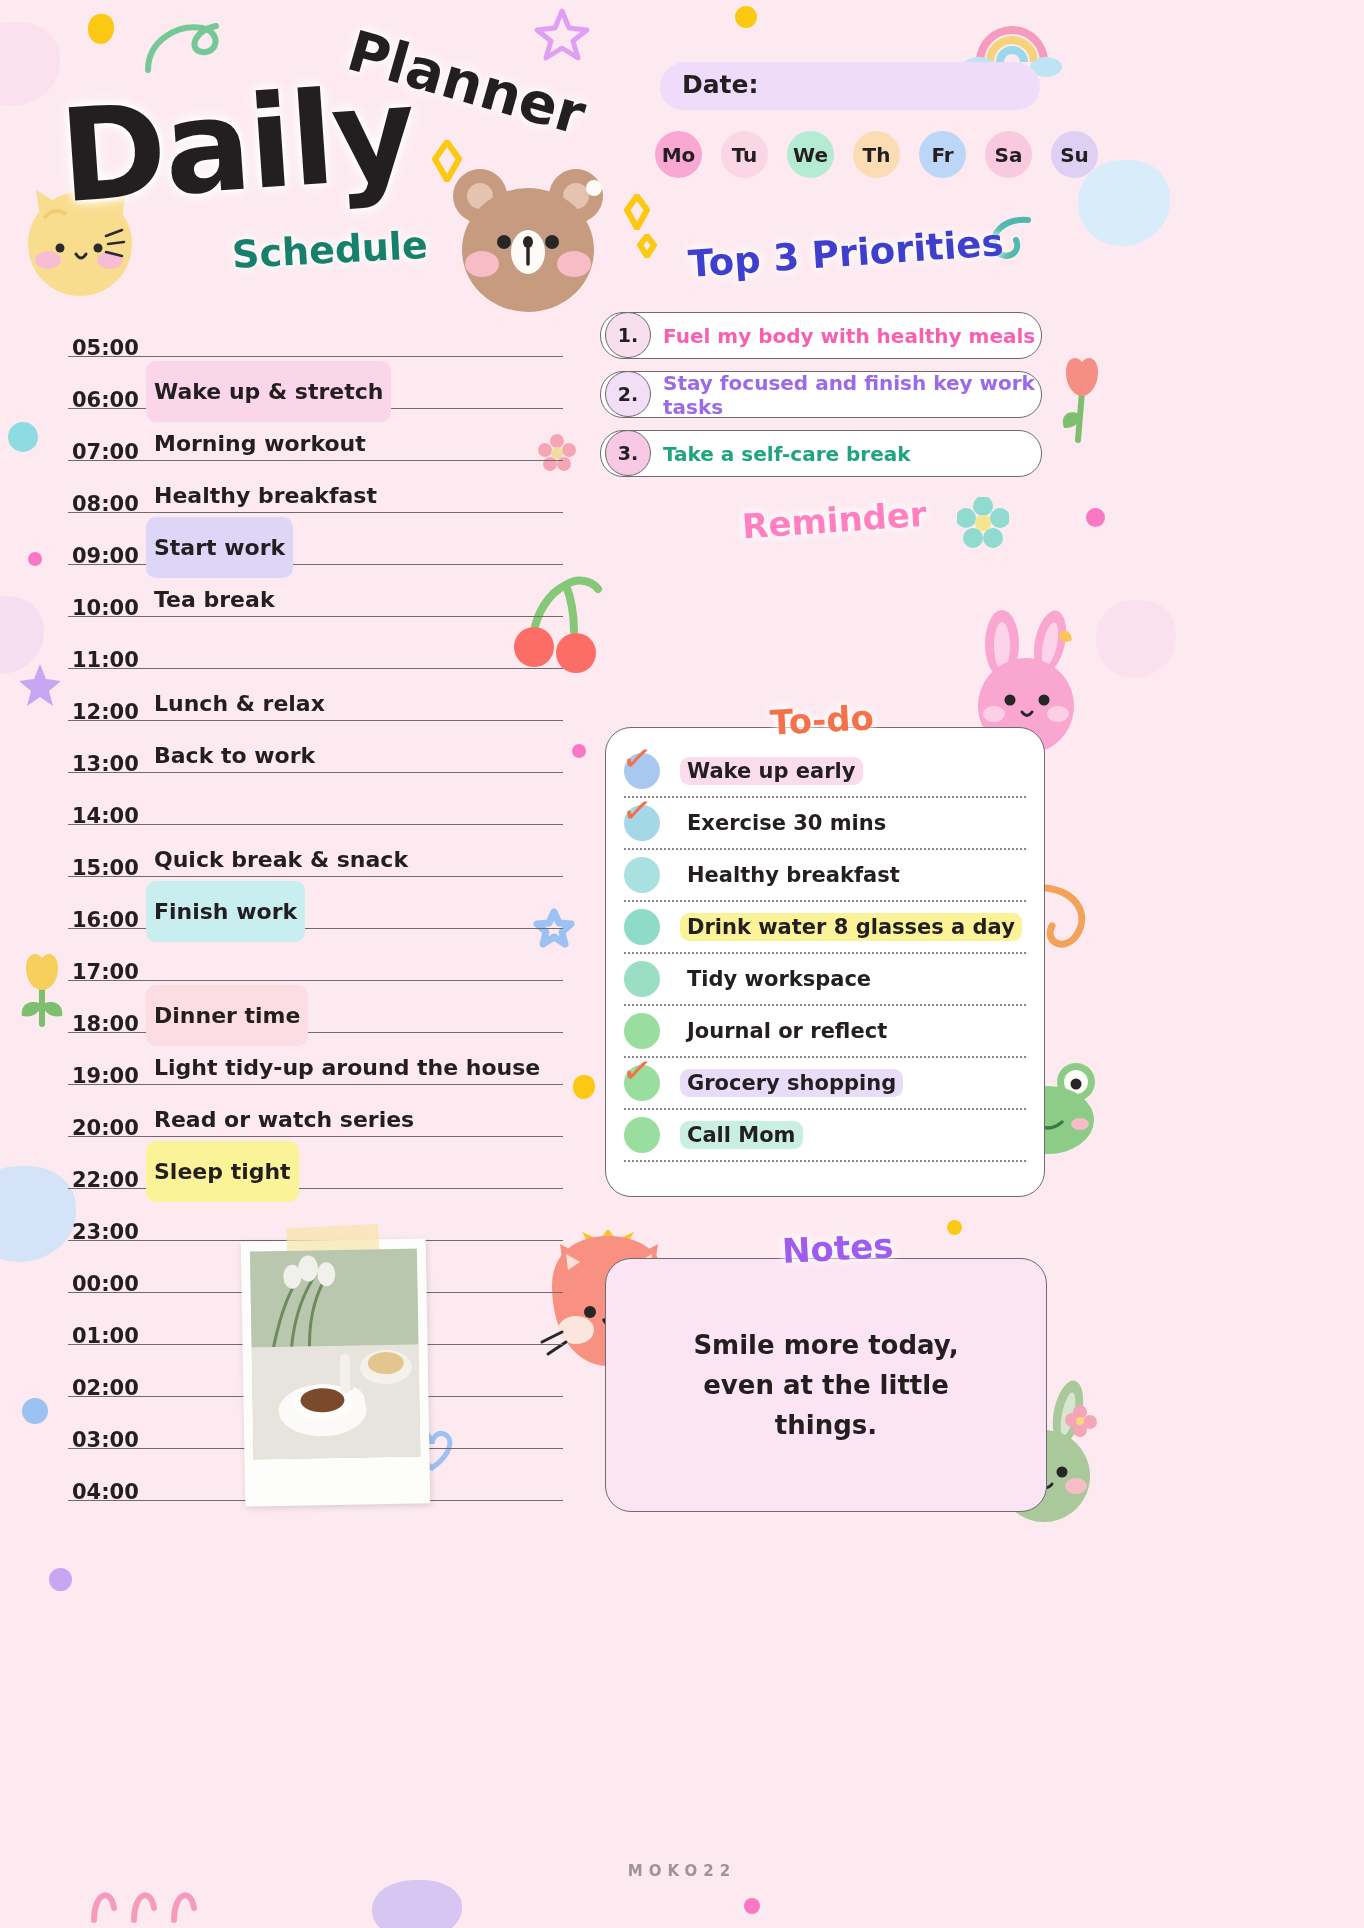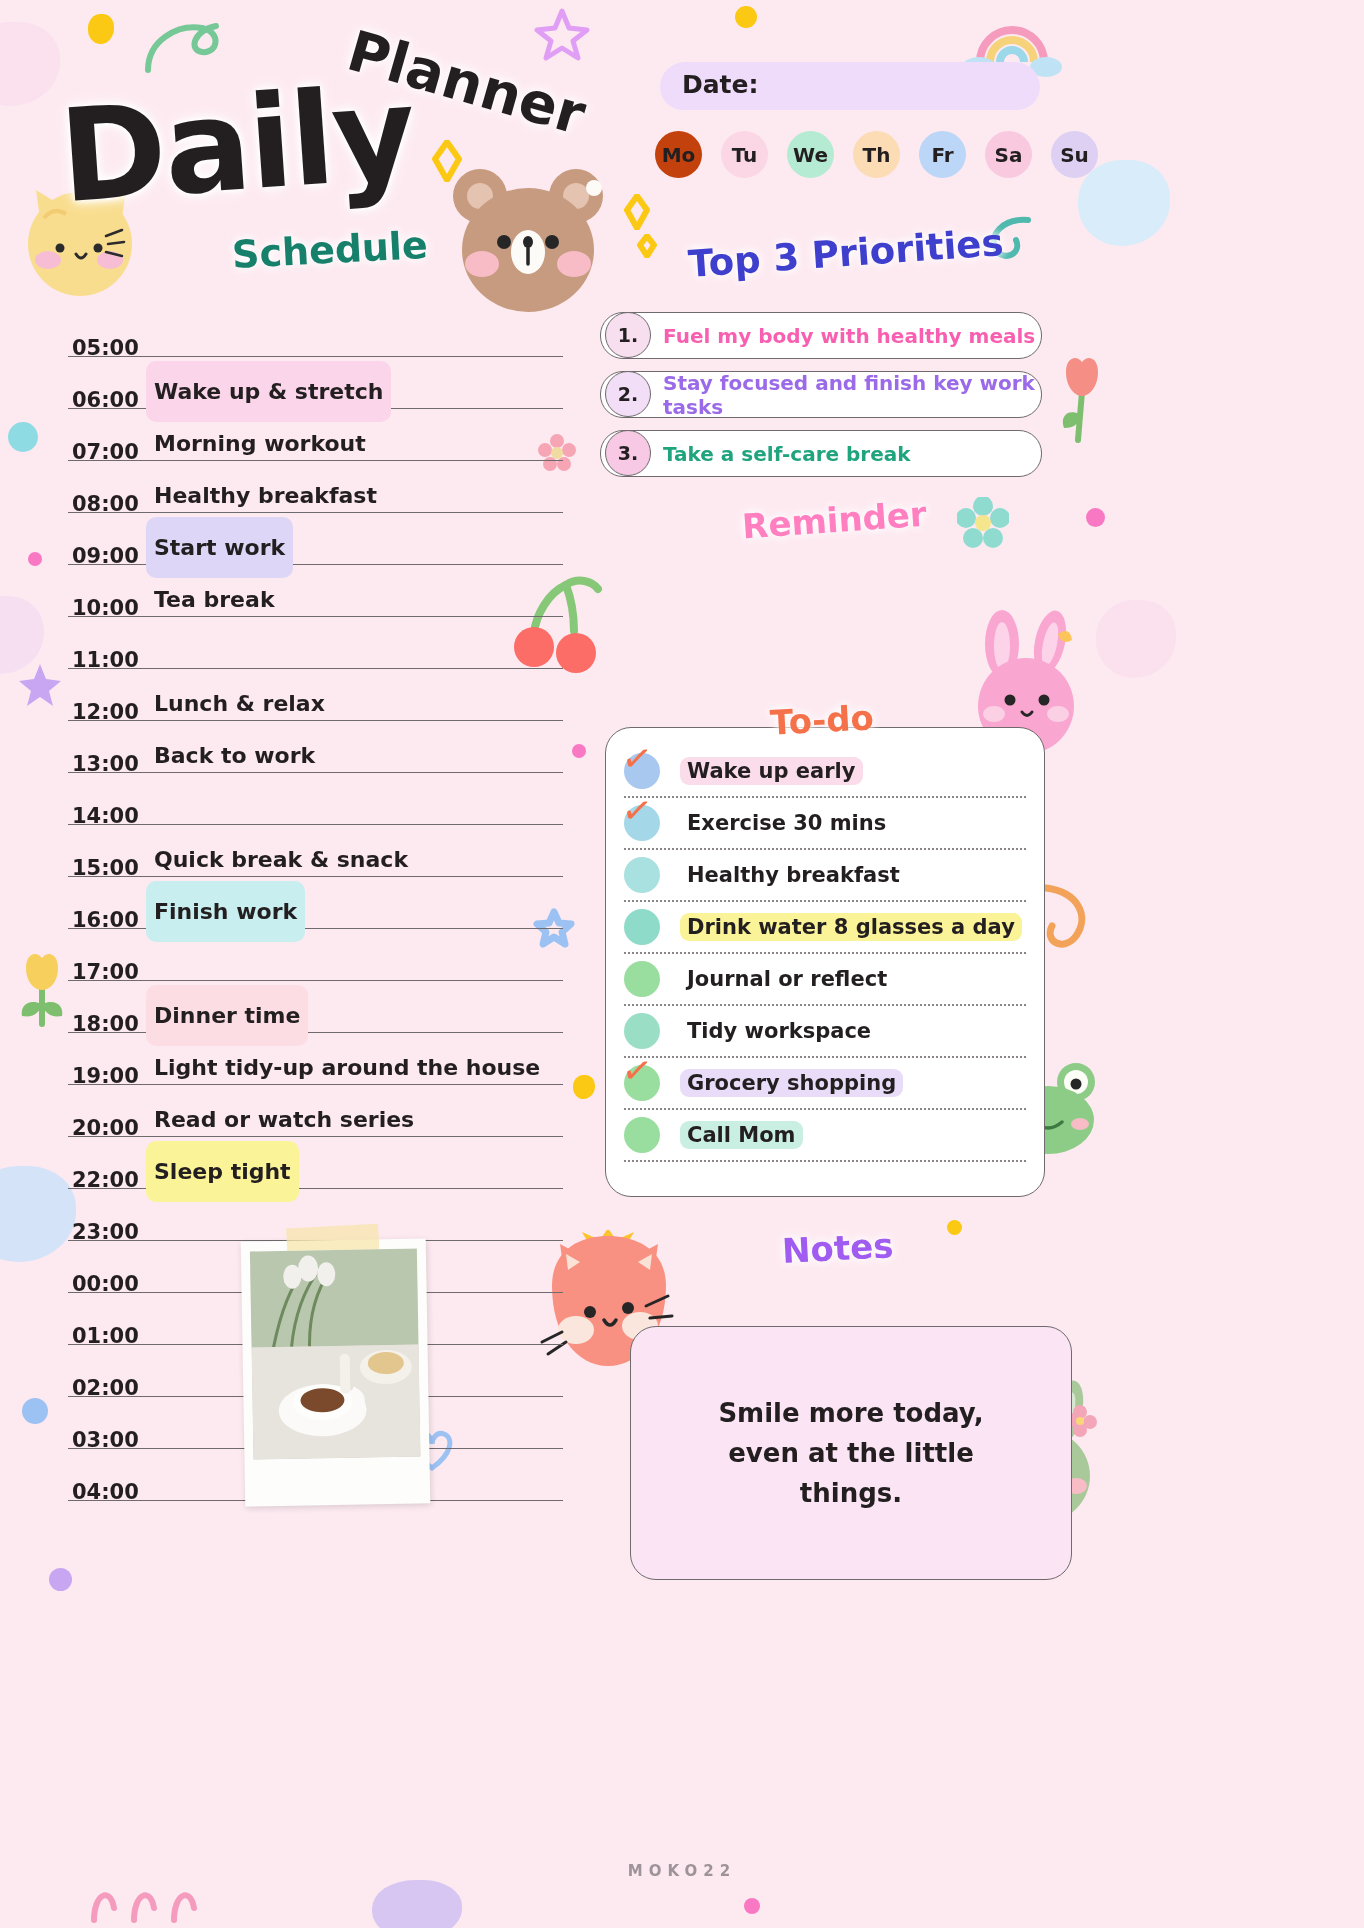--- a/index.html
+++ b/index.html
@@ -123,23 +123,23 @@
     margin-left:20px;font-size:21px;font-weight:bold;color:#231f20;
     padding:2px 7px;border-radius:9px;
   }
 
   
   #label-notes{
     position:absolute;left:782px;top:1228px;font-size:34px;font-weight:bold;color:#a05cf0;
     transform:rotate(-3deg);text-shadow:0 0 8px #fff,0 0 12px #fff;z-index:3;
   }
   #notes-box{
-    position:absolute;left:605px;top:1326px;width:440px;height:252px;
+    position:absolute;left:605px;top:1258px;width:440px;height:252px;
     background:#fbe4f4;border:1.3px solid #6e6a6d;border-radius:26px;
-    display:flex;align-items:center;justify-content:center;margin-left:25px;
+    display:flex;align-items:center;justify-content:center;
   }
   #notes-text{
     font-size:26px;font-weight:bold;color:#231f20;line-height:1.55;text-align:center;
   }
 
   
   #photo{
     position:absolute;left:243px;top:1240px;width:185px;height:265px;
     background:#fdfdfb;box-shadow:1px 2px 6px rgba(0,0,0,.14);
     transform:rotate(-1deg);
@@ -423,21 +423,21 @@
 
   <div id="title-daily">Daily</div>
   <div id="title-planner">Planner</div>
   <div id="label-schedule">Schedule</div>
   <div id="label-priorities">Top 3 Priorities</div>
 
   <div id="date-bar">
     <span class="lbl">Date:</span>
   </div>
   <div id="days">
-      <div class="day" style="background: #c2410c;">
+      <div class="day" style="background: #f9a8d4;">
         <span>Mo</span>
       </div>
       <div class="day" style="background: rgb(251, 215, 230);">
         <span>Tu</span>
       </div>
       <div class="day" style="background: rgb(182, 235, 211);">
         <span>We</span>
       </div>
       <div class="day" style="background: rgb(251, 220, 180);">
         <span>Th</span>
@@ -581,26 +581,26 @@
       </div>
       <div class="trow">
         <span class="tdot" style="background: rgb(169, 224, 224);"></span>
         <span class="ttext">Healthy breakfast</span>
       </div>
       <div class="trow">
         <span class="tdot" style="background: rgb(143, 219, 201);"></span>
         <span class="ttext" style="background: rgb(251, 243, 152);">Drink water 8 glasses a day</span>
       </div>
       <div class="trow">
+        <span class="tdot" style="background: rgb(154, 223, 197);"></span>
+        <span class="ttext">Tidy workspace</span>
+      </div>
+      <div class="trow">
         <span class="tdot" style="background: rgb(154, 222, 159);"></span>
         <span class="ttext">Journal or reflect</span>
-      </div>
-      <div class="trow">
-        <span class="tdot" style="background: rgb(154, 223, 197);"></span>
-        <span class="ttext">Tidy workspace</span>
       </div>
       <div class="trow">
         <span class="tdot" style="background: rgb(154, 222, 159);">
           <span class="tcheck">✓</span>
         </span>
         <span class="ttext" style="background: rgb(233, 220, 248);">Grocery shopping</span>
       </div>
       <div class="trow">
         <span class="tdot" style="background: rgb(154, 222, 159);"></span>
         <span class="ttext" style="background: rgb(201, 238, 226);">Call Mom</span>

